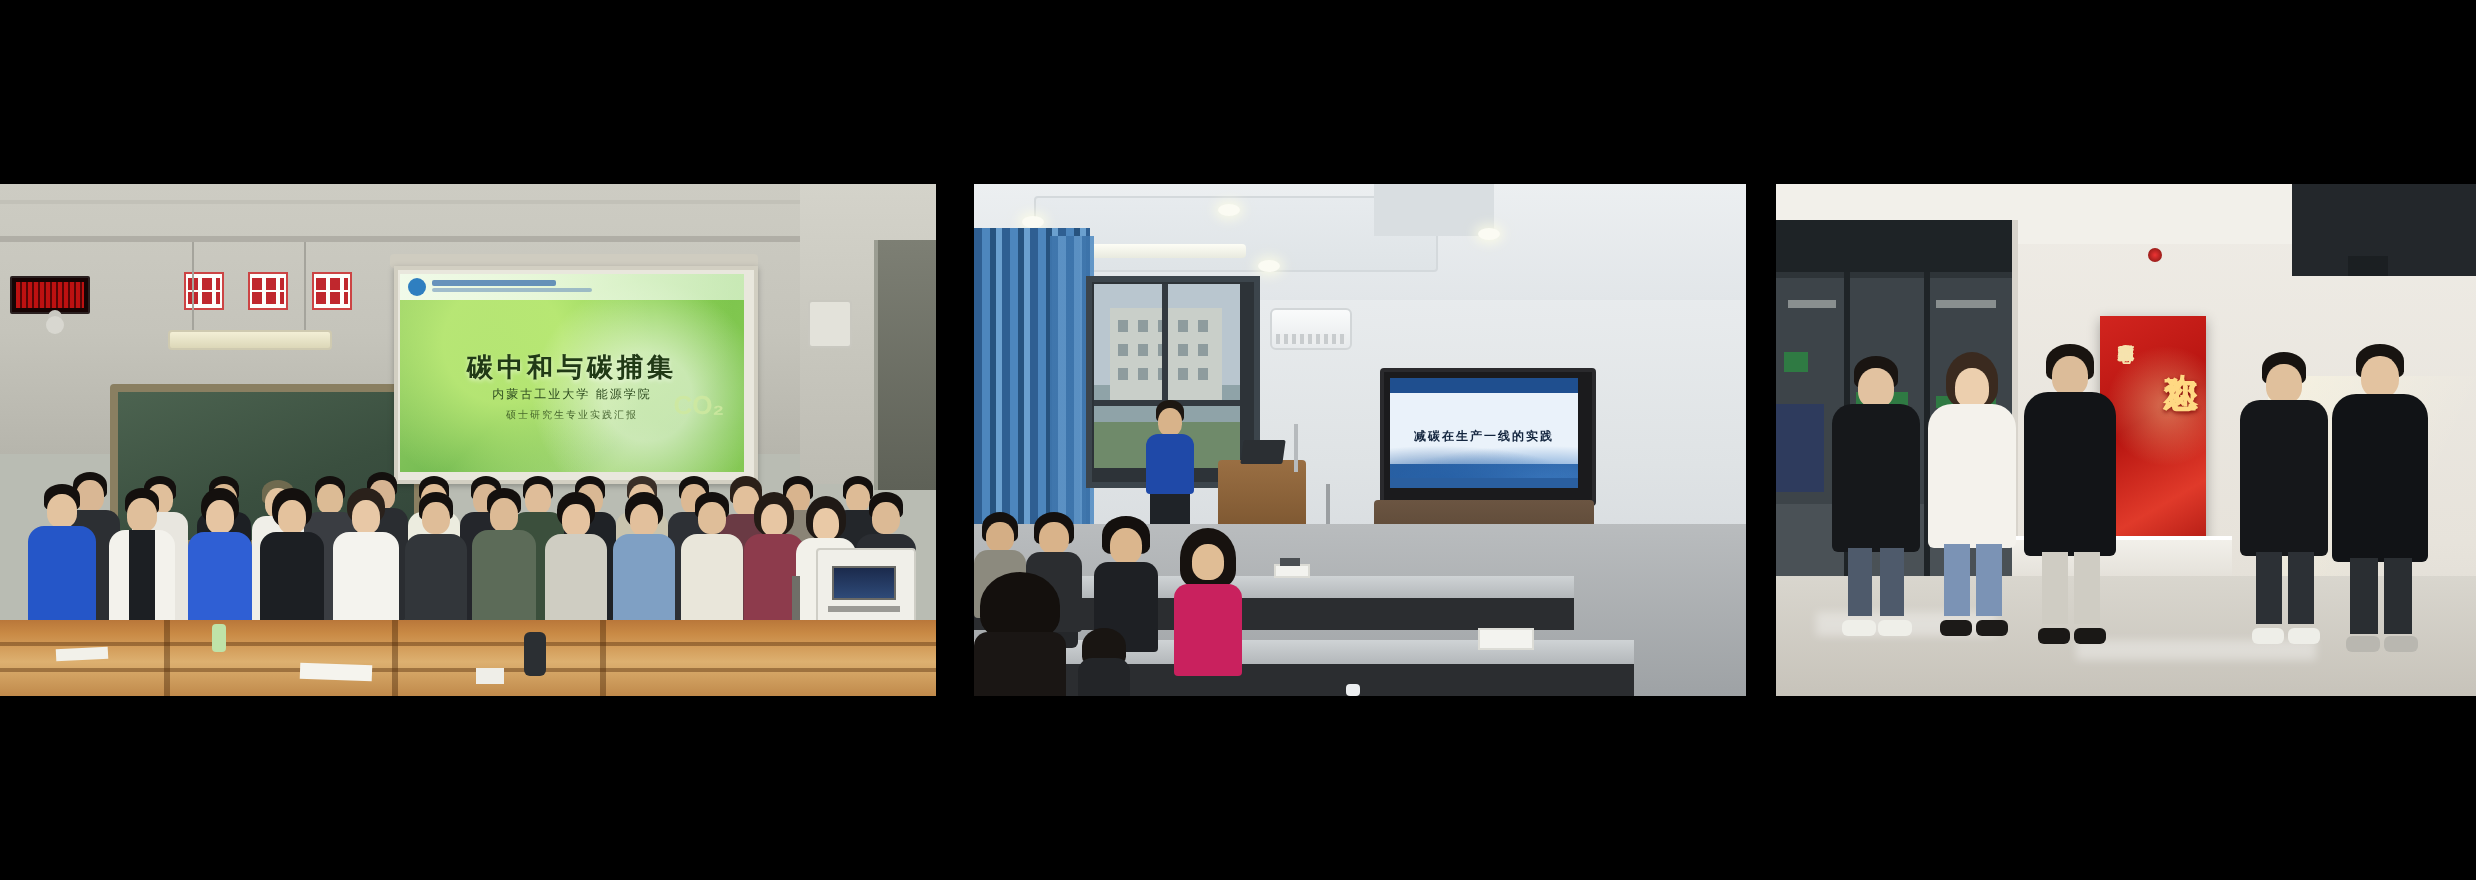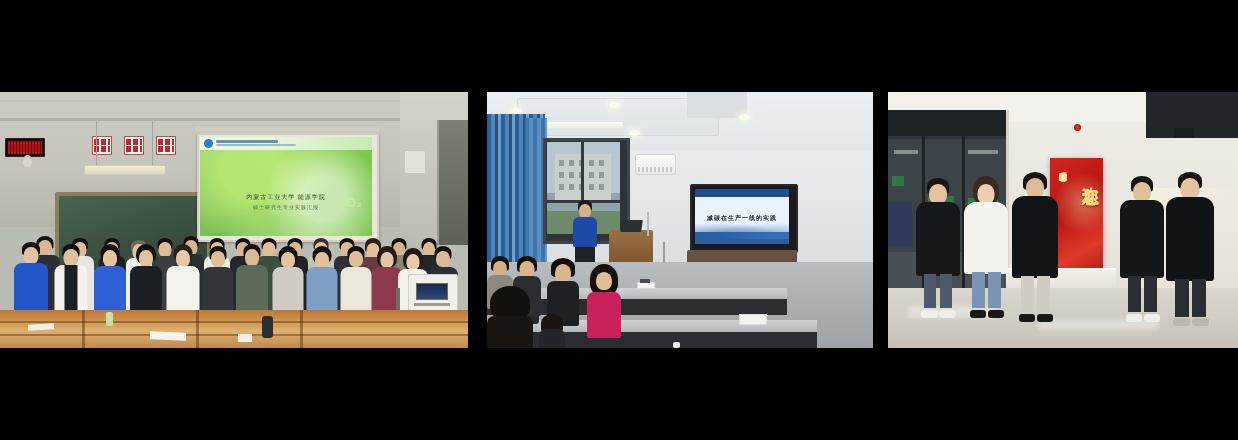--- a/index.html
+++ b/index.html
@@ -222,20 +222,21 @@
     <div class="abs p1-board"></div>
 
     <div class="abs p1-scrollbar"></div>
     <div class="abs p1-screenframe"></div>
     <div class="abs p1-screen">
       <div class="p1-slidehead">
         <div class="p1-slidelogo"></div>
         <div class="p1-slidehl1"></div>
         <div class="p1-slidehl2"></div>
       </div>
+      <div class="p1-slidetitle">碳中和与碳捕集</div>
       <div class="p1-slidesub1">内蒙古工业大学 能源学院</div>
       <div class="p1-slidesub2">硕士研究生专业实践汇报</div>
       <div class="p1-co2">CO₂</div>
     </div>
 
     <div class="abs p1-crowd">
 
       <div class="person" style="left:30px;bottom:10px;width:30px;height:78px;">
         <div class="hair" style="top:0;width:17px;height:13px;"></div>
         <div class="head" style="top:4px;width:14px;height:16px;background:#d9b794;"></div>

